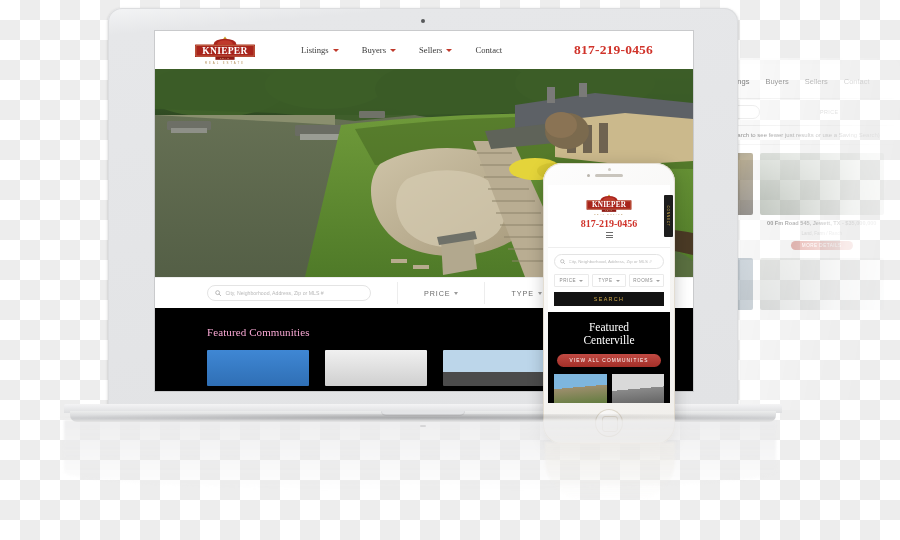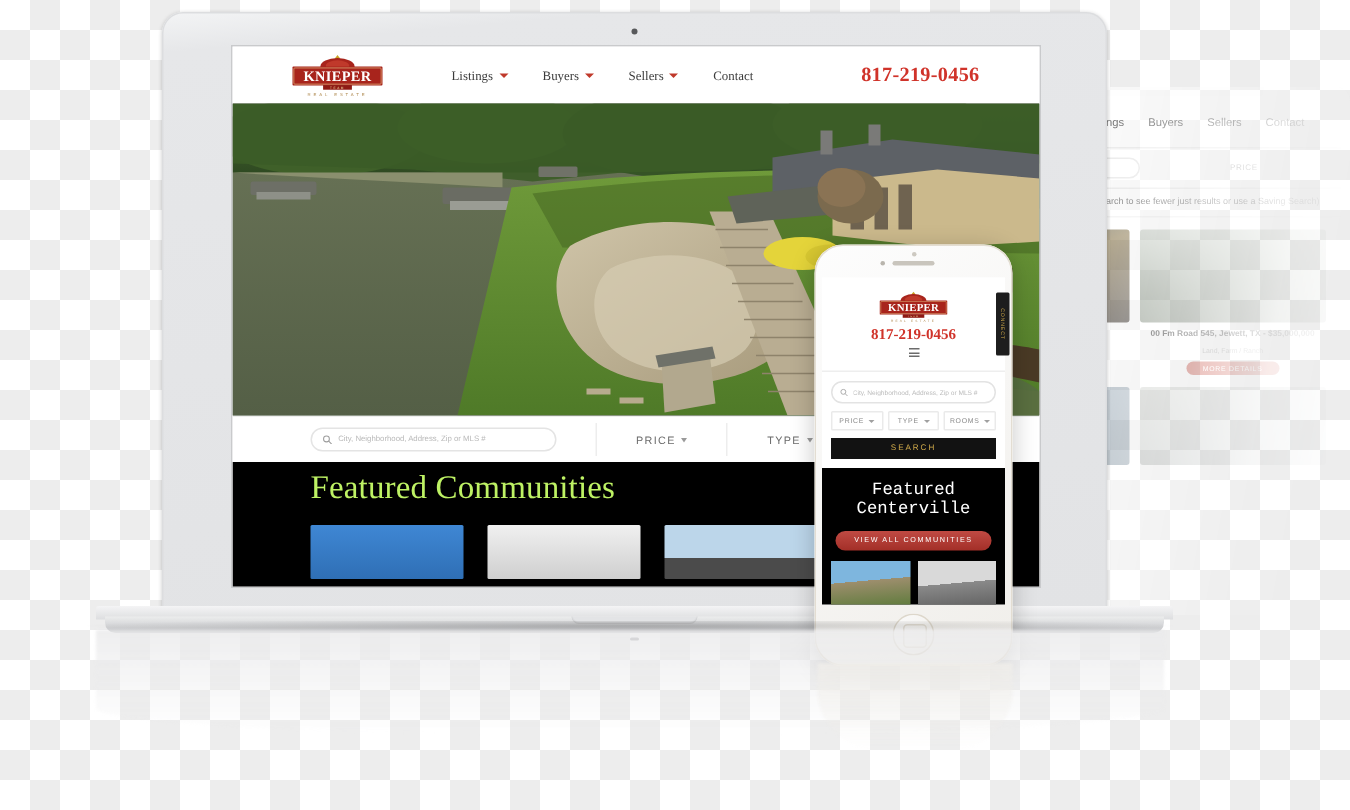--- a/index.html
+++ b/index.html
@@ -67,21 +67,21 @@
 
   .hero{height:208px;position:relative;overflow:hidden;background:#3f4f35;}
   .lsearch{height:30px;background:#fff;display:flex;align-items:center;border-top:1px solid #eee;}
   .ls-field{margin-left:52px;width:148px;height:14px;border:1px solid #e4e4e4;border-radius:9px;display:flex;align-items:center;gap:4px;padding:0 7px;}
   .ls-field .ph{font-size:5.2px;color:#b9b9b9;white-space:nowrap;}
   .ls-sep{width:1px;height:22px;background:#ededed;margin:0 0 0 26px;}
   .ls-drop{font-size:7.2px;color:#6b6b6b;letter-spacing:.9px;display:flex;align-items:center;gap:4px;margin-left:26px;}
   .ls-drop .cd{width:0;height:0;border-left:2.6px solid transparent;border-right:2.6px solid transparent;border-top:3px solid #9a9a9a;}
 
   .featured{background:#000;height:90px;position:relative;}
-  .feat-title{color:#bef264;font-family:"Liberation Serif",serif;font-size:22px;padding:4px 0 0 52px;letter-spacing:.1px;}
+  .feat-title{color:#f9a8d4;font-family:"Liberation Serif",serif;font-size:11px;padding:18px 0 0 52px;letter-spacing:.1px;}
   .feat-cards{display:flex;gap:16px;padding:12px 0 0 52px;}
   .fc{width:102px;height:36px;border-radius:1px;}
   .fc1{background:linear-gradient(180deg,#3f87d4,#2f6fb5);}
   .fc2{background:linear-gradient(180deg,#f0f0f0,#cfcfcf);}
   .fc3{background:linear-gradient(180deg,#bcd6ea 62%,#4b4b4b 62%);}
 
   .base{position:absolute;left:-44px;top:396px;width:718px;height:22px;}
   .base-top{position:absolute;left:0;top:0;width:718px;height:9px;border-radius:2px 2px 0 0;
     background:linear-gradient(180deg,#f4f4f5,#dddee0);}
   .base-body{position:absolute;left:6px;top:7px;width:706px;height:11px;
@@ -104,21 +104,21 @@
   .burger{width:7px;height:6px;display:flex;flex-direction:column;justify-content:space-between;}
   .burger i{display:block;height:1px;background:#6b6b6b;}
   .ph-srch{padding:6px 6px 0;}
   .ph-field{height:13px;border:1px solid #e3e3e3;border-radius:8px;display:flex;align-items:center;gap:3px;padding:0 5px;}
   .ph-field .ph-ph{font-size:4.4px;color:#bcbcbc;white-space:nowrap;overflow:hidden;}
   .ph-drops{display:flex;gap:3px;margin-top:5px;}
   .ph-drop{flex:1;height:11px;border:1px solid #eaeaea;border-radius:1px;display:flex;align-items:center;justify-content:center;gap:3px;font-size:4.6px;color:#8a8a8a;letter-spacing:.5px;}
   .ph-drop .cd{width:0;height:0;border-left:2.2px solid transparent;border-right:2.2px solid transparent;border-top:2.6px solid #a0a0a0;}
   .ph-btn{margin-top:5px;height:14px;background:#121212;color:#cfa94a;font-size:5.4px;letter-spacing:1.3px;display:flex;align-items:center;justify-content:center;}
   .ph-feat{margin-top:6px;background:#000;height:auto;padding:9px 6px 6px;}
-  .ph-ftitle{color:#fff;font-family:Liberation Mono, monospace;font-size:11.5px;line-height:1.12;text-align:center;}
+  .ph-ftitle{color:#fff;font-family:Liberation Serif, serif;font-size:11.5px;line-height:1.12;text-align:center;}
   .ph-fbtn{margin:7px auto 0;display:block;width:104px;height:13px;border-radius:8px;
     background:linear-gradient(180deg,#c04a43,#a32f28);color:#fff;font-size:4.8px;letter-spacing:1.1px;
     display:flex;align-items:center;justify-content:center;}
   .ph-thumbs{display:flex;gap:5px;margin-top:7px;}
   .pt{flex:1;height:40px;}
   .pt1{background:linear-gradient(175deg,#7eb6de 34%,#9d8e6d 34%,#5e7b3c 78%,#4e6b32);}
   .pt2{background:linear-gradient(175deg,#d9d9d9 38%,#8a8a8a 38%,#4c4c4c);}
   .ph-tab{position:absolute;right:2px;top:32px;width:9px;height:42px;background:#1d1d1d;border-radius:1px;
     display:flex;align-items:center;justify-content:center;}
   .ph-tab span{transform:rotate(90deg);white-space:nowrap;color:#cfa94a;font-size:3.4px;letter-spacing:.6px;}

